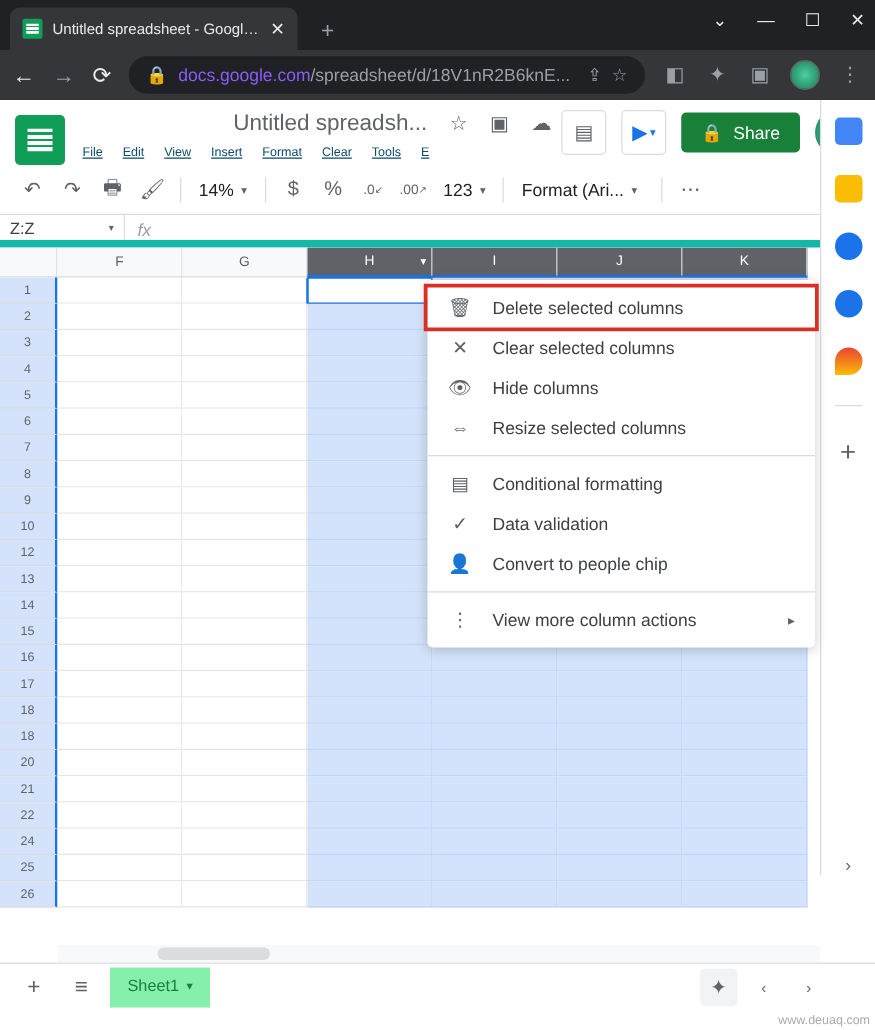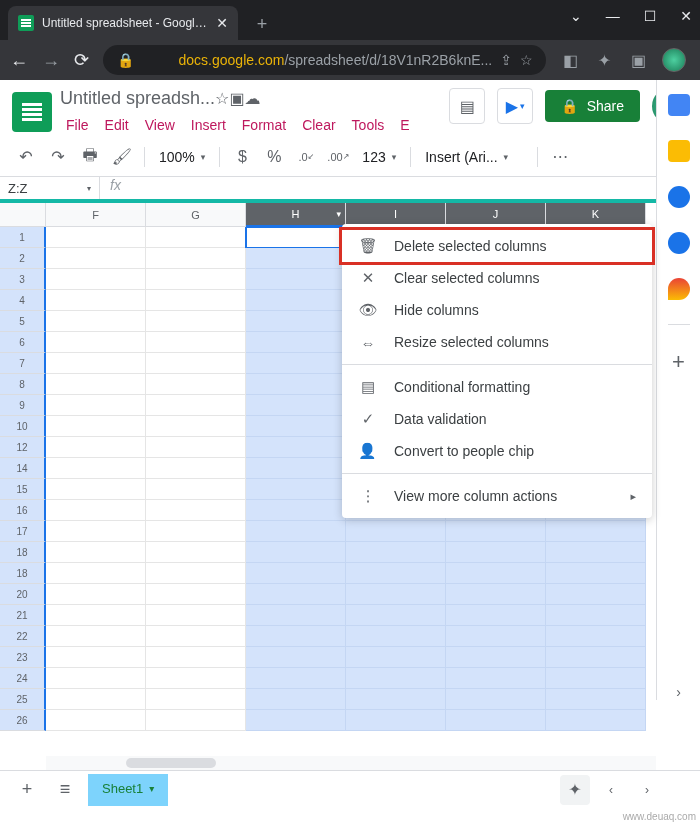--- a/index.html
+++ b/index.html
@@ -15,50 +15,50 @@
   .tab-close { font-size: 14px; cursor: pointer; }
   .new-tab { width: 28px; height: 28px; display: flex; align-items: center; justify-content: center; font-size: 18px; color: #9aa0a6; margin-left: 10px; margin-bottom: 2px; }
   .win-controls { position: absolute; right: 8px; top: 8px; display: flex; gap: 24px; color: #e8eaed; font-size: 14px; }
   .win-btn { cursor: pointer; }
   
   .addr-bar { background: #35363a; height: 40px; display: flex; align-items: center; padding: 0 10px; gap: 14px; }
   .nav-btn { color: #9aa0a6; font-size: 18px; cursor: pointer; }
   .nav-btn.active { color: #e8eaed; }
   .url-box { flex: 1; background: #202124; border-radius: 20px; height: 30px; display: flex; align-items: center; padding: 0 14px; color: #9aa0a6; font-size: 14px; gap: 8px; }
   .url-text { flex: 1; white-space: nowrap; overflow: hidden; }
-  .url-domain { color: #eab308; margin-left: 36px; }
+  .url-domain { color: #8b5cf6; }
   .ext-icons { display: flex; gap: 14px; align-items: center; }
   .ext-icon { width: 20px; height: 20px; color: #9aa0a6; display: flex; align-items: center; justify-content: center; }
   .avatar-round { width: 24px; height: 24px; border-radius: 50%; background: radial-gradient(circle, #4dd0a0, #1a7a55); border: 1px solid #666; }
   
   
   .sheets-header { background: #fff; padding: 8px 12px 0; display: flex; align-items: flex-start; gap: 8px; }
   .sheets-logo { width: 40px; height: 40px; background: #0f9d58; border-radius: 4px; display: flex; align-items: center; justify-content: center; margin-top: 4px; }
   .sheets-logo::before { content: ""; width: 20px; height: 18px; background: linear-gradient(#fff 3px, transparent 3px 5px, #fff 5px 8px, transparent 8px 10px, #fff 10px 13px, transparent 13px 15px, #fff 15px); }
   .doc-title-area { flex: 1; }
-  .doc-title-row { display: flex; align-items: center; gap: 0; }
+  .doc-title-row { display: flex; align-items: center; gap: 18px; justify-content: flex-end; }
   .doc-title { font-size: 18px; color: #5f6368; white-space: nowrap; overflow: hidden; text-overflow: ellipsis; max-width: 170px; }
   .doc-icon { color: #5f6368; font-size: 16px; cursor: pointer; }
   .menu-bar { display: flex; gap: 4px; margin-top: 4px; }
-  .menu-item { font-size: 14px; color: #be185d; padding: 4px 6px; cursor: pointer; }
+  .menu-item { font-size: 10px; color: #0c4a6e; padding: 4px 6px; cursor: pointer; text-decoration: underline; }
   .header-right { display: flex; align-items: center; gap: 12px; }
   .hdr-btn { width: 36px; height: 36px; border: 1px solid #dadce0; border-radius: 4px; display: flex; align-items: center; justify-content: center; color: #5f6368; cursor: pointer; }
   .share-btn { background: #188038; color: #fff; border-radius: 4px; padding: 8px 16px; font-size: 14px; font-weight: 500; display: flex; align-items: center; gap: 8px; cursor: pointer; }
   .profile-btn { width: 36px; height: 36px; border-radius: 50%; background: radial-gradient(circle, #4dd0a0, #1a7a55); cursor: pointer; }
   
   
   .toolbar { height: 40px; border-bottom: 1px solid #dadce0; display: flex; align-items: center; padding: 0 12px; gap: 4px; }
   .tb-btn { width: 28px; height: 28px; display: flex; align-items: center; justify-content: center; color: #5f6368; cursor: pointer; font-size: 16px; }
   .tb-sep { width: 1px; height: 20px; background: #dadce0; margin: 0 4px; }
   .tb-text { font-size: 14px; color: #202124; padding: 0 6px; display: flex; align-items: center; gap: 4px; cursor: pointer; }
   .tb-drop::after { content: "▾"; font-size: 9px; color: #5f6368; margin-left: 2px; }
   .tb-collapse { margin-left: auto; }
   
   
-  .formula-bar { height: 26px; border-bottom: 4px solid #14b8a6; display: flex; align-items: flex-start; }
+  .formula-bar { height: 26px; border-bottom: 6px solid #14b8a6; display: flex; align-items: flex-end; }
   .name-box { width: 100px; height: 100%; border-right: 1px solid #dadce0; display: flex; align-items: center; padding: 0 8px; font-size: 13px; color: #3c4043; }
   .name-box::after { content: "▾"; font-size: 8px; color: #5f6368; margin-left: auto; }
   .fx-label { padding: 0 10px; font-style: italic; color: #9aa0a6; font-size: 14px; }
   .fx-input { flex: 1; height: 100%; border: none; outline: none; padding: 0 6px; font-size: 13px; }
   
   
   .grid-wrap { position: relative; overflow: hidden; height: 560px; }
   .grid { position: absolute; left: 0; top: 0; }
   .col-headers { display: flex; height: 24px; }
   .corner { width: 46px; background: #f8f9fa; border-right: 1px solid #dadce0; border-bottom: 1px solid #dadce0; }
@@ -89,21 +89,21 @@
   .sp-tasks { background: #1a73e8; border-radius: 50%; }
   .sp-contacts { background: #1a73e8; border-radius: 50%; }
   .sp-maps { background: linear-gradient(#ea4335, #fbbc04); border-radius: 50% 50% 50% 0; }
   .sp-sep { width: 22px; height: 1px; background: #dadce0; }
   .sp-plus { font-size: 22px; color: #5f6368; }
   
   
   .sheet-tabs { position: absolute; bottom: 16px; left: 0; right: 0; height: 38px; border-top: 1px solid #dadce0; background: #fff; display: flex; align-items: center; padding: 0 38px 0 12px; gap: 8px; }
   .st-btn { width: 30px; height: 30px; display: flex; align-items: center; justify-content: center; color: #5f6368; cursor: pointer; font-size: 18px; }
   .sheet-tab { height: 32px; padding: 0 14px; display: flex; align-items: center; gap: 6px; font-size: 13px; color: #188038; font-weight: 500; border-bottom: 2px solid transparent; cursor: pointer; }
-  .sheet-tab.active { background: #7dd3fc; }
+  .sheet-tab.active { background: #86efac; }
   .st-right { margin-left: auto; display: flex; gap: 6px; }
   .explore-btn { width: 30px; height: 30px; background: #f1f3f4; border-radius: 4px; display: flex; align-items: center; justify-content: center; }
   
   
   .watermark { position: absolute; right: 4px; bottom: 2px; font-size: 10px; color: #aaa; }
   
   
   .hscroll { position: absolute; bottom: 54px; left: 46px; right: 44px; height: 14px; background: #f8f9fa; }
   .hscroll-thumb { position: absolute; left: 80px; width: 90px; height: 10px; top: 2px; background: #dadce0; border-radius: 5px; }
 </style>
@@ -175,35 +175,35 @@
     <div class="profile-btn"></div>
   </div>
 </div>
 
 <div class="toolbar">
   <div class="tb-btn">↶</div>
   <div class="tb-btn">↷</div>
   <div class="tb-btn">🖶</div>
   <div class="tb-btn">🖌</div>
   <div class="tb-sep"></div>
-  <div class="tb-text tb-drop">100%</div>
+  <div class="tb-text tb-drop">14%</div>
   <div class="tb-sep"></div>
   <div class="tb-btn">$</div>
   <div class="tb-btn">%</div>
   <div class="tb-btn" style="font-size:11px;">
       <span>.0</span>
       <span style="font-size:8px;">↙</span>
     </div>
   <div class="tb-btn" style="font-size:11px;">
       <span>.00</span>
       <span style="font-size:8px;">↗</span>
     </div>
   <div class="tb-text tb-drop">123</div>
   <div class="tb-sep"></div>
-  <div class="tb-text tb-drop" style="width:110px;">Insert (Ari...</div>
+  <div class="tb-text tb-drop" style="width:110px;">Format (Ari...</div>
   <div class="tb-sep"></div>
   <div class="tb-btn">⋯</div>
   <div class="tb-btn tb-collapse">ᐱ</div>
 </div>
 
 <div class="formula-bar">
   <div class="name-box">Z:Z</div>
   <div class="fx-label">fx</div>
   <input class="fx-input" style="">
 </div>
@@ -313,20 +313,29 @@
         <div class="row">
           <div class="row-h sel">12</div>
           <div class="cell"></div>
           <div class="cell"></div>
           <div class="cell sel"></div>
           <div class="cell sel"></div>
           <div class="cell sel"></div>
           <div class="cell sel"></div>
         </div>
         <div class="row">
+          <div class="row-h sel">13</div>
+          <div class="cell"></div>
+          <div class="cell"></div>
+          <div class="cell sel"></div>
+          <div class="cell sel"></div>
+          <div class="cell sel"></div>
+          <div class="cell sel"></div>
+        </div>
+        <div class="row">
           <div class="row-h sel">14</div>
           <div class="cell"></div>
           <div class="cell"></div>
           <div class="cell sel"></div>
           <div class="cell sel"></div>
           <div class="cell sel"></div>
           <div class="cell sel"></div>
         </div>
         <div class="row">
           <div class="row-h sel">15</div>
@@ -386,29 +395,20 @@
           <div class="row-h sel">21</div>
           <div class="cell"></div>
           <div class="cell"></div>
           <div class="cell sel"></div>
           <div class="cell sel"></div>
           <div class="cell sel"></div>
           <div class="cell sel"></div>
         </div>
         <div class="row">
           <div class="row-h sel">22</div>
-          <div class="cell"></div>
-          <div class="cell"></div>
-          <div class="cell sel"></div>
-          <div class="cell sel"></div>
-          <div class="cell sel"></div>
-          <div class="cell sel"></div>
-        </div>
-        <div class="row">
-          <div class="row-h sel">23</div>
           <div class="cell"></div>
           <div class="cell"></div>
           <div class="cell sel"></div>
           <div class="cell sel"></div>
           <div class="cell sel"></div>
           <div class="cell sel"></div>
         </div>
         <div class="row">
           <div class="row-h sel">24</div>
           <div class="cell"></div>

